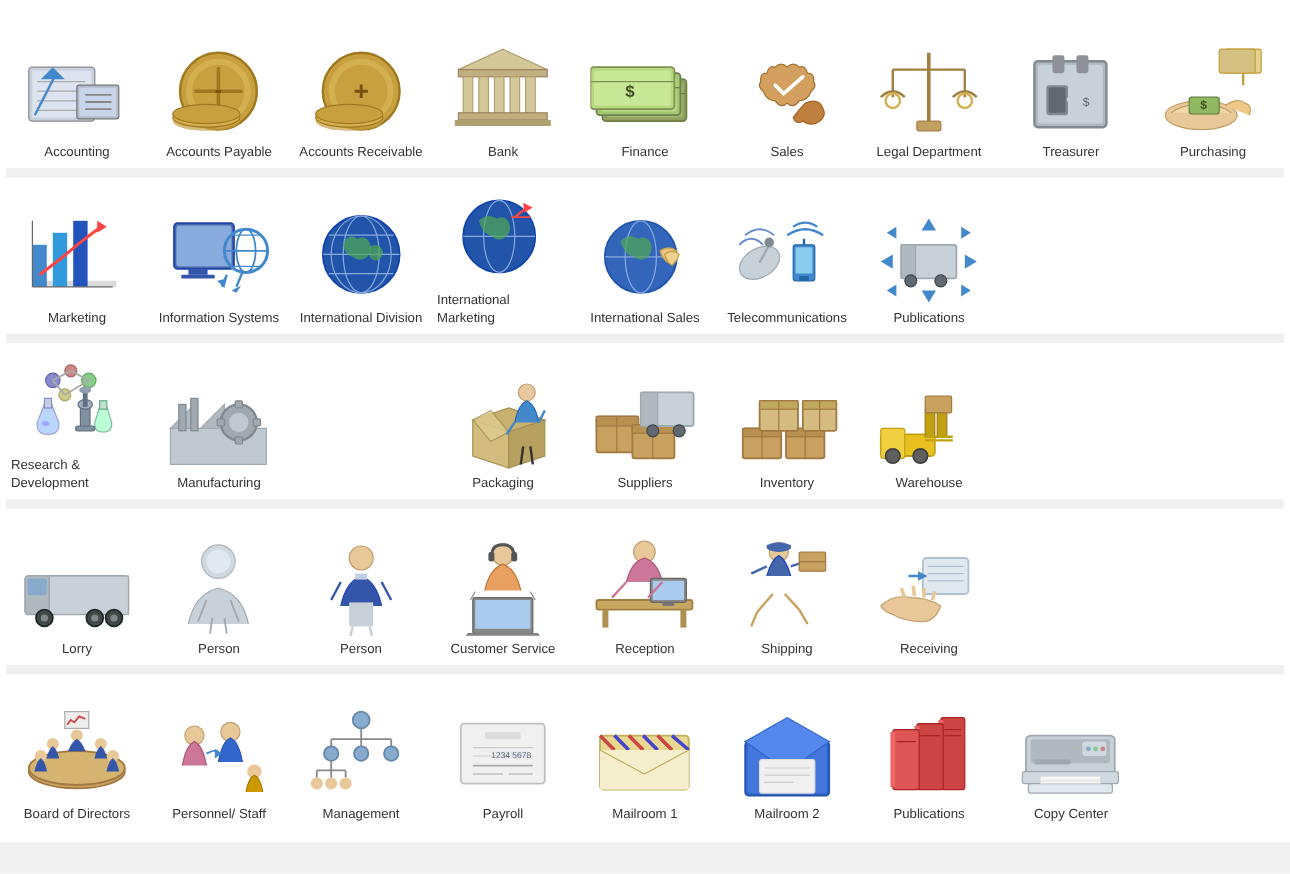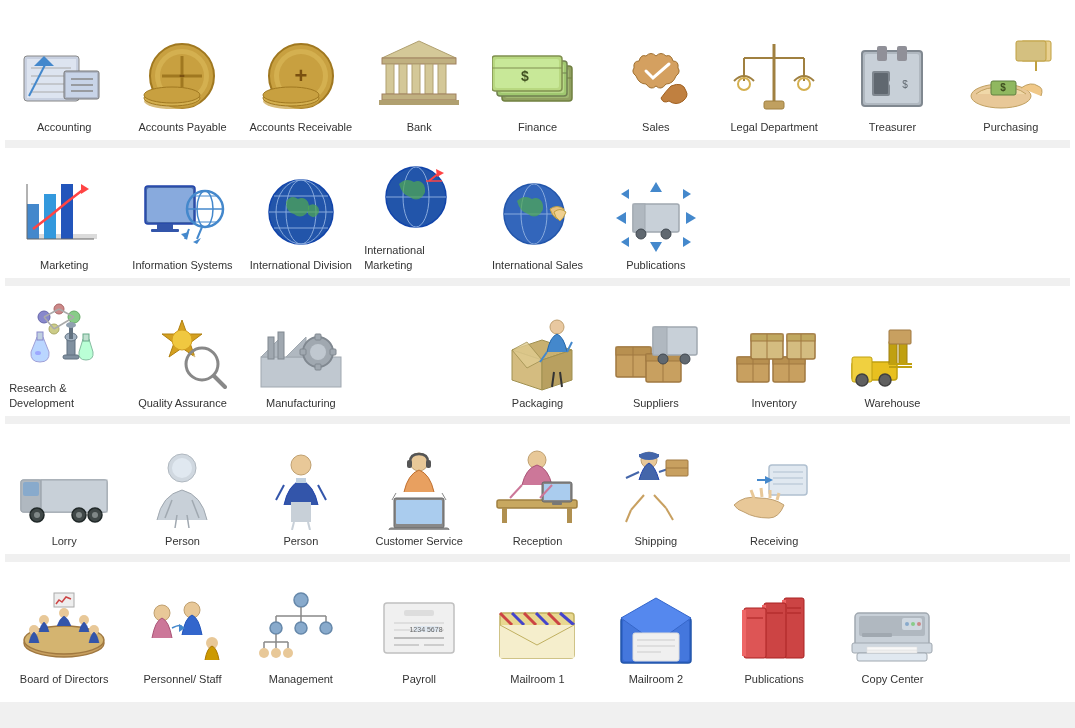--- a/index.html
+++ b/index.html
@@ -273,20 +273,39 @@
 
     <path d="M58 35 Q65 30 72 35 Q70 42 65 45 Q60 42 58 35Z" fill="#e8c080" stroke="#c0a040" stroke-width="1"></path>
     <path d="M62 38 Q68 33 74 38 Q72 44 68 47 Q63 44 62 38Z" fill="#f0d090" stroke="#c0a040" stroke-width="1"></path>
   </svg>
       </div>
       <div class="icon-label">International Sales</div>
     </div>
     <div class="icon-cell">
       <div class="icon-img">
         <svg viewBox="0 0 90 80" xmlns="http://www.w3.org/2000/svg">
+    <rect x="50" y="30" width="18" height="30" rx="2" fill="#4488cc" stroke="#2266aa" stroke-width="1"></rect>
+    <rect x="52" y="32" width="14" height="22" rx="1" fill="#88ccee"></rect>
+    <rect x="55" y="56" width="8" height="4" rx="1" fill="#2266aa"></rect>
+    <line x1="59" y1="25" x2="59" y2="30" stroke="#2266aa" stroke-width="2"></line>
+    <path d="M50 15 Q60 8 70 15" fill="none" stroke="#4488cc" stroke-width="2"></path>
+    <path d="M45 22 Q60 12 75 22" fill="none" stroke="#4488cc" stroke-width="2"></path>
+
+    <ellipse cx="22" cy="45" rx="18" ry="12" fill="#c8d0d8" stroke="#a0a8b0" stroke-width="1" transform="rotate(-30, 22, 45)"></ellipse>
+    <line x1="22" y1="45" x2="30" y2="30" stroke="#a0a8b0" stroke-width="2"></line>
+    <circle cx="30" cy="28" r="4" fill="#808890"></circle>
+    <path d="M5 30 Q15 20 25 30" fill="none" stroke="#6688cc" stroke-width="1.5"></path>
+    <path d="M10 22 Q22 12 34 22" fill="none" stroke="#6688cc" stroke-width="1.5"></path>
+  </svg>
+      </div>
+      <div class="icon-label">Telecommunications</div>
+    </div>
+    <div class="icon-cell">
+      <div class="icon-img">
+        <svg viewBox="0 0 90 80" xmlns="http://www.w3.org/2000/svg">
     <rect x="22" y="30" width="46" height="28" rx="2" fill="#c8d0d8" stroke="#a0a8b0" stroke-width="1.5"></rect>
     <rect x="22" y="30" width="12" height="28" fill="#b0b8c0" stroke="#a0a8b0" stroke-width="1"></rect>
 
     <polygon points="5,44 15,38 15,50" fill="#4488cc"></polygon>
     <polygon points="85,44 75,38 75,50" fill="#4488cc"></polygon>
     <polygon points="45,8 39,18 51,18" fill="#4488cc"></polygon>
     <polygon points="45,78 39,68 51,68" fill="#4488cc"></polygon>
     <polygon points="10,20 18,15 18,25" fill="#4488cc"></polygon>
     <polygon points="80,20 72,15 72,25" fill="#4488cc"></polygon>
     <polygon points="10,68 18,63 18,73" fill="#4488cc"></polygon>
@@ -329,34 +348,20 @@
 
     <path d="M12 55 L18 40 L24 40 L30 55 Q31 65 21 65 Q11 65 12 55Z" fill="#aaccff" stroke="#8888cc" stroke-width="1" opacity="0.8"></path>
     <rect x="18" y="35" width="6" height="8" fill="#c0d0e0" stroke="#8888cc" stroke-width="1"></rect>
     <ellipse cx="19" cy="56" rx="3" ry="2" fill="#8888ff" opacity="0.6"></ellipse>
 
     <path d="M60 55 L64 42 L70 42 L74 55 Q75 63 67 63 Q59 63 60 55Z" fill="#aaffcc" stroke="#66aa88" stroke-width="1" opacity="0.8"></path>
     <rect x="64" y="37" width="6" height="7" fill="#c0e0d0" stroke="#66aa88" stroke-width="1"></rect>
   </svg>
       </div>
       <div class="icon-label">Research &amp; Development</div>
-    </div>
-    <div class="icon-cell">
-      <div class="icon-img">
-        <svg viewBox="0 0 90 80" xmlns="http://www.w3.org/2000/svg">
-
-    <polygon points="45,8 50,22 65,22 53,31 58,45 45,36 32,45 37,31 25,22 40,22" fill="#d4a020" stroke="#b08010" stroke-width="1"></polygon>
-    <circle cx="45" cy="28" r="10" fill="#f0c840" stroke="#d4a020" stroke-width="1"></circle>
-
-    <circle cx="65" cy="52" r="16" fill="none" stroke="#888" stroke-width="3"></circle>
-    <circle cx="65" cy="52" r="12" fill="white" opacity="0.5" stroke="none"></circle>
-    <line x1="77" y1="64" x2="88" y2="75" stroke="#888" stroke-width="4" stroke-linecap="round"></line>
-  </svg>
-      </div>
-      <div class="icon-label">Quality Assurance</div>
     </div>
     <div class="icon-cell">
       <div class="icon-img">
         <svg viewBox="0 0 90 80" xmlns="http://www.w3.org/2000/svg">
 
     <rect x="5" y="45" width="80" height="30" fill="#c0c8d0" stroke="#a0a8b0" stroke-width="1"></rect>
     <polygon points="5,45 25,25 25,45" fill="#b0b8c0" stroke="#a0a8b0" stroke-width="1"></polygon>
     <polygon points="30,45 50,25 50,45" fill="#b0b8c0" stroke="#a0a8b0" stroke-width="1"></polygon>
 
     <circle cx="62" cy="40" r="15" fill="#a0a8b0" stroke="#808890" stroke-width="2"></circle>

